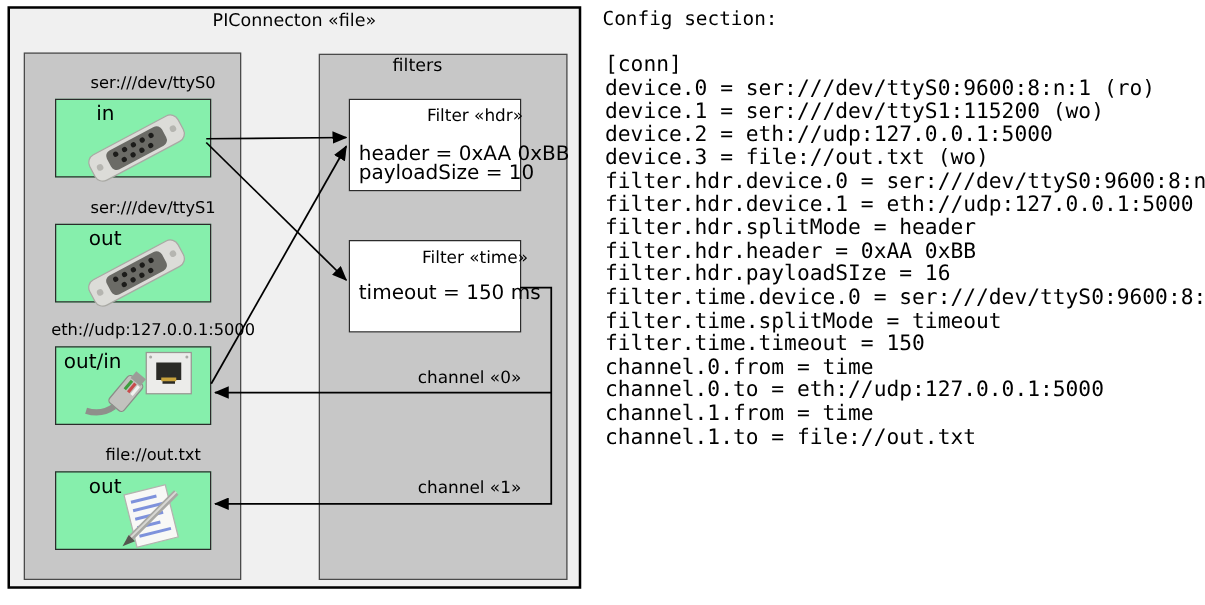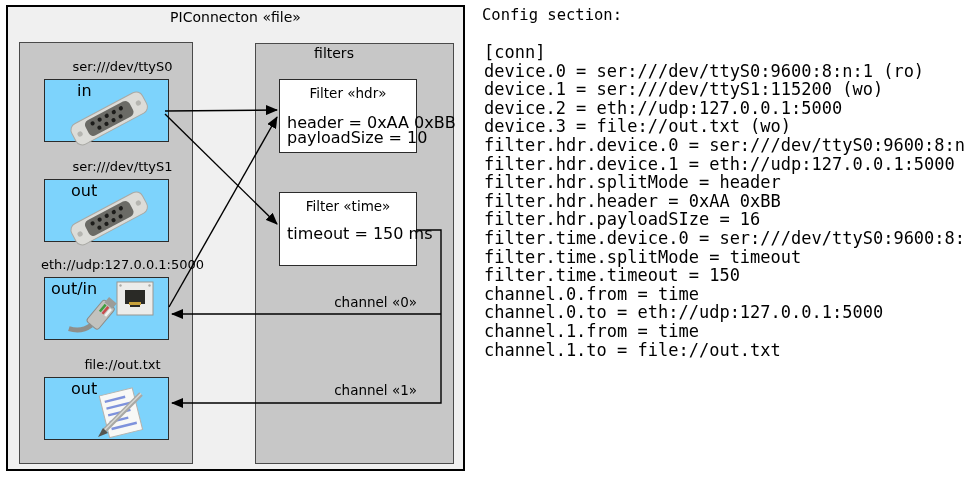--- a/index.html
+++ b/index.html
@@ -11,27 +11,27 @@
   #outer-box{left:6px;top:5px;width:455px;height:462px;border:2px solid #000;background:#f0f0f0;}
   #diagram-title{left:6px;top:9px;width:459px;text-align:center;font-size:14px;}
 
   
   .panel{background:#c7c7c7;border:1px solid #4a4a4a;}
   #devices-panel{left:19px;top:42px;width:172px;height:420px;}
   #filters-panel{left:255px;top:43px;width:197px;height:419px;}
   #filters-label{left:255px;top:45px;width:158px;text-align:center;font-size:14px;}
 
   
-  .device-box{left:44px;width:123px;height:61px;background:#7dd3fc;border:1.5px solid #2b2b2b;}
+  .device-box{left:44px;width:123px;height:61px;background:#86efac;border:1.5px solid #2b2b2b;}
   .device-label{left:20px;width:205px;text-align:center;font-size:13px;white-space:nowrap;}
   .port-label{font-size:16px;line-height:16px;}
 
   
   .filter-box{left:279px;width:136px;height:72px;background:#fff;border:1.5px solid #2b2b2b;}
-  .filter-title{left:0;top:5px;width:100%;text-align:center;font-size:13.5px;}
+  .filter-title{left:0;top:5px;width:100%;text-align:center;font-size:13.5px;padding-left:32px;}
   .filter-prop{left:7px;font-size:16px;white-space:nowrap;text-align:center;}
 
   .channel-label{width:127px;text-align:right;font-size:13.5px;left:290px;}
 
   
   #config-heading{left:456px;top:6px;font-family:"DejaVu Sans Mono",monospace;font-size:15.5px;line-height:18.6px;white-space:pre;margin-left:26px;}
   #config-body{left:484px;top:43px;font-family:"DejaVu Sans Mono",monospace;font-size:17px;line-height:18.6px;white-space:pre;margin:0;}
 
   svg{overflow:visible;}
   #wire-layer{left:0;top:0;pointer-events:none;}

